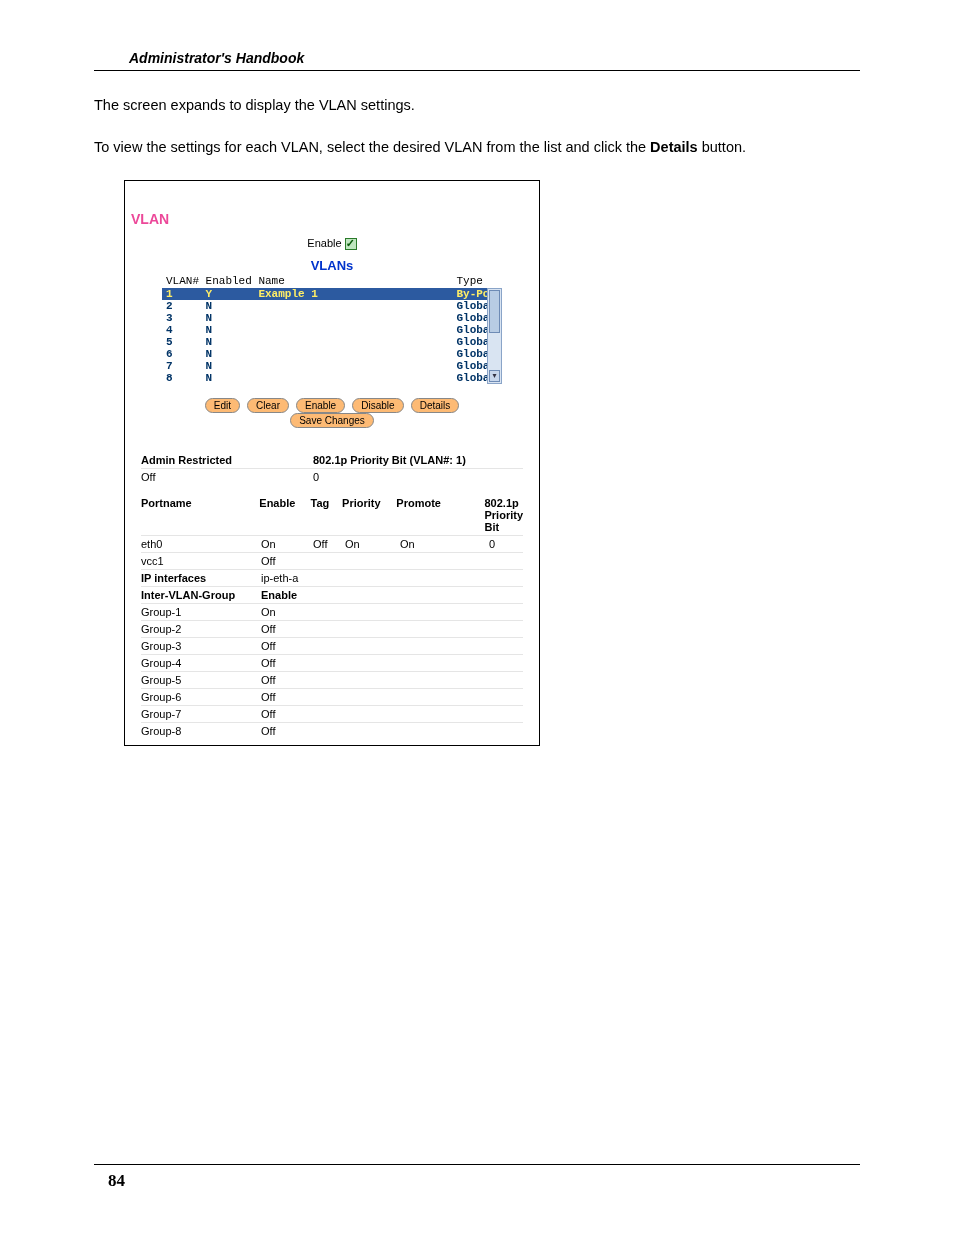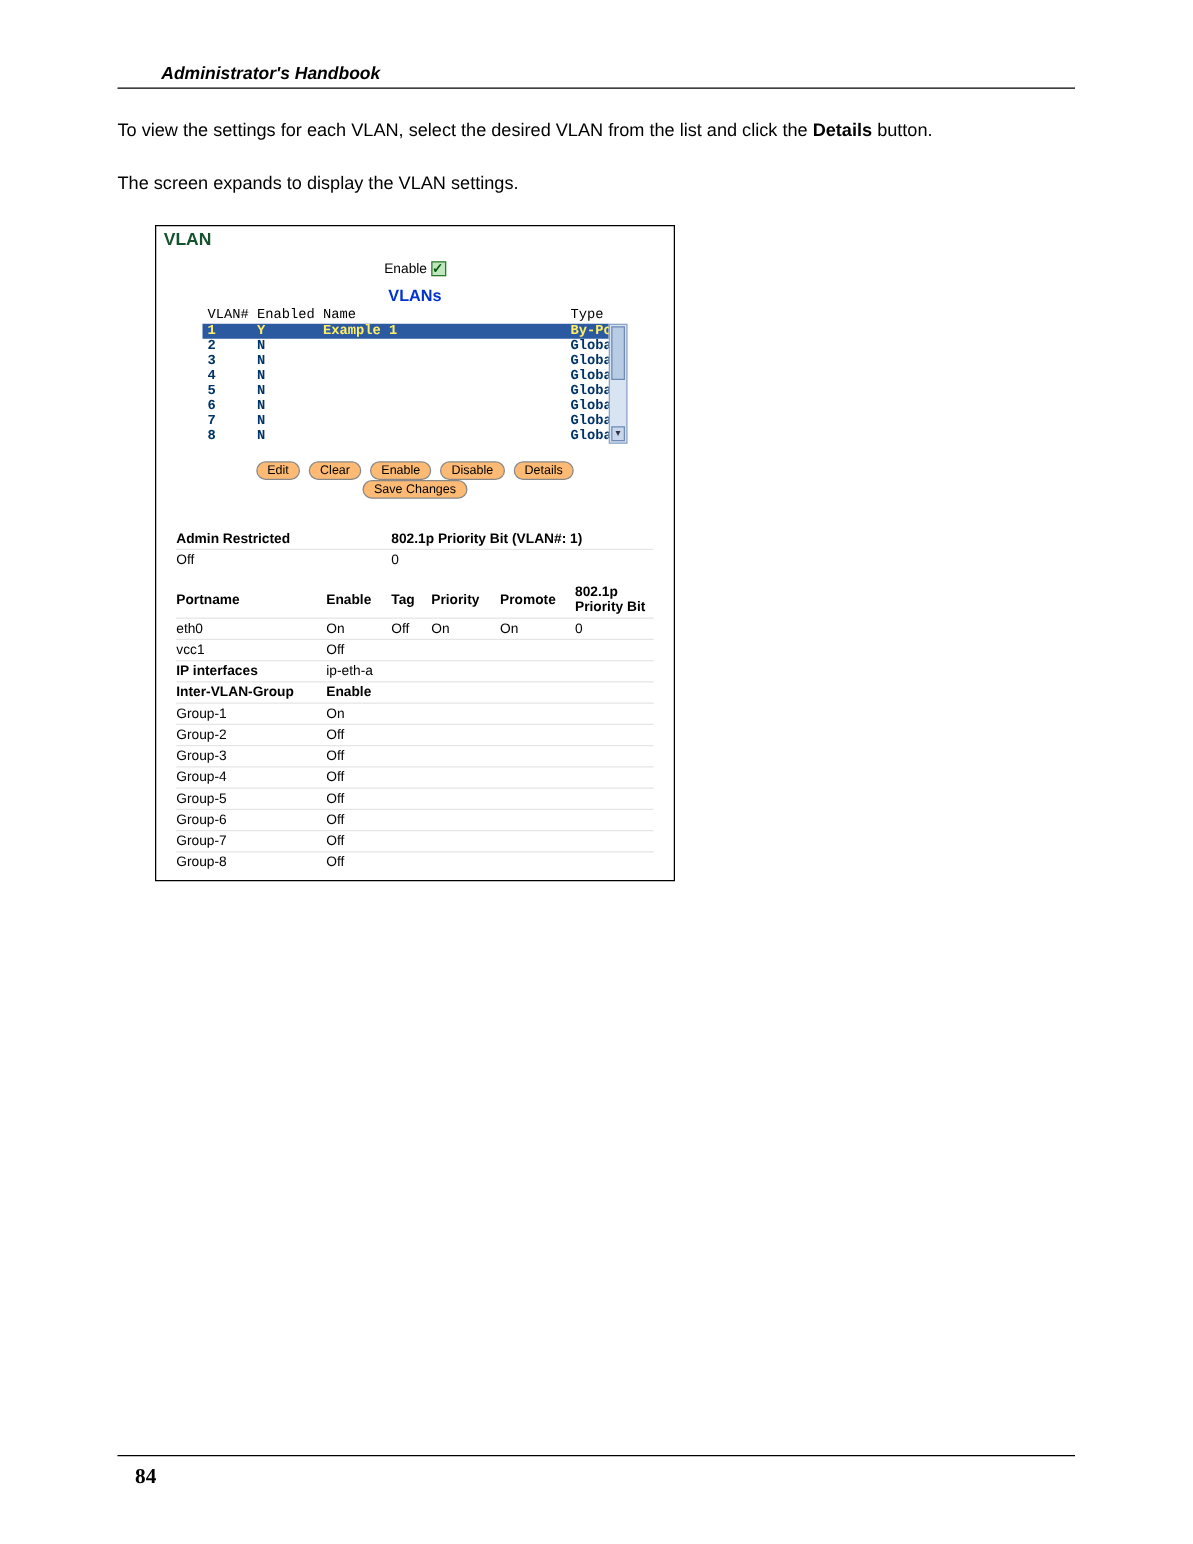--- a/index.html
+++ b/index.html
@@ -32,25 +32,26 @@
     }
     .body-text .bold { font-weight: bold; }
     .panel {
       border: 1px solid #000;
       width: 416px;
       margin-left: 30px;
       font-size: 11px;
       padding-bottom: 6px;
     }
     .panel-title {
-      color: #14532d;
+      color: #ec4899;
       font-weight: bold;
       font-size: 14px;
       padding: 2px 6px 4px 6px;
       font-family: Verdana, Arial, sans-serif;
+      margin-top: 28px;
     }
     .enable-row {
       text-align: center;
       padding: 6px 0 8px 0;
       font-family: Verdana, Arial, sans-serif;
     }
     .enable-row .cb {
       display: inline-block;
       width: 12px; height: 12px;
       border: 1px solid #2a7a2a;
@@ -122,28 +123,28 @@
       padding: 1px 8px;
       font-size: 10px;
       background: #fdba74;
       margin: 0 2px;
       font-family: Verdana, Arial, sans-serif;
     }
     .details-block {
       padding: 4px 16px 0 16px;
       font-family: Verdana, Arial, sans-serif;
     }
-    .d-row { display: flex; font-size: 11px; padding: 2px 0; border-top: 1px solid #e5e5e5; align-items: center;}
+    .d-row { display: flex; font-size: 11px; padding: 2px 0; border-top: 1px solid #e5e5e5;}
     .d-row.first { border-top: none;}
     .c-portname { width: 120px; }
     .c-enable   { width:  52px; }
     .c-tag      { width:  32px; }
     .c-priority { width:  55px; }
     .c-promote  { width:  60px; }
-    .c-pbit     { flex: 1; }
+    .c-pbit     { flex: 1; margin-left: 29px; }
     .section-gap { height: 10px; }
     .db-header { font-weight: bold; }
     .page-num {
       position: absolute;
       left: 108px;
       bottom: 44px;
       font-family: "Times New Roman", serif;
       font-size: 17px;
       font-weight: bold;
     }
@@ -154,25 +155,25 @@
       border-top: 1px solid #000;
     }
   </style>
 </head>
 <body>
 
 <div class="page">
 
   <div class="running-head">Administrator's Handbook</div>
 
+  <p class="body-text">The screen expands to display the VLAN settings.</p>
+
   <p class="body-text">
     <span>To view the settings for each VLAN, select the desired VLAN from the list and click the </span><span class="bold">Details</span><span> button.</span>
   </p>
-
-  <p class="body-text">The screen expands to display the VLAN settings.</p>
 
   <div class="panel">
     <div class="panel-title">VLAN</div>
 
     <div class="enable-row">
       <span>Enable</span>
       <span class="cb"></span>
     </div>
 
     <div class="vlans-subtitle">VLANs</div>

